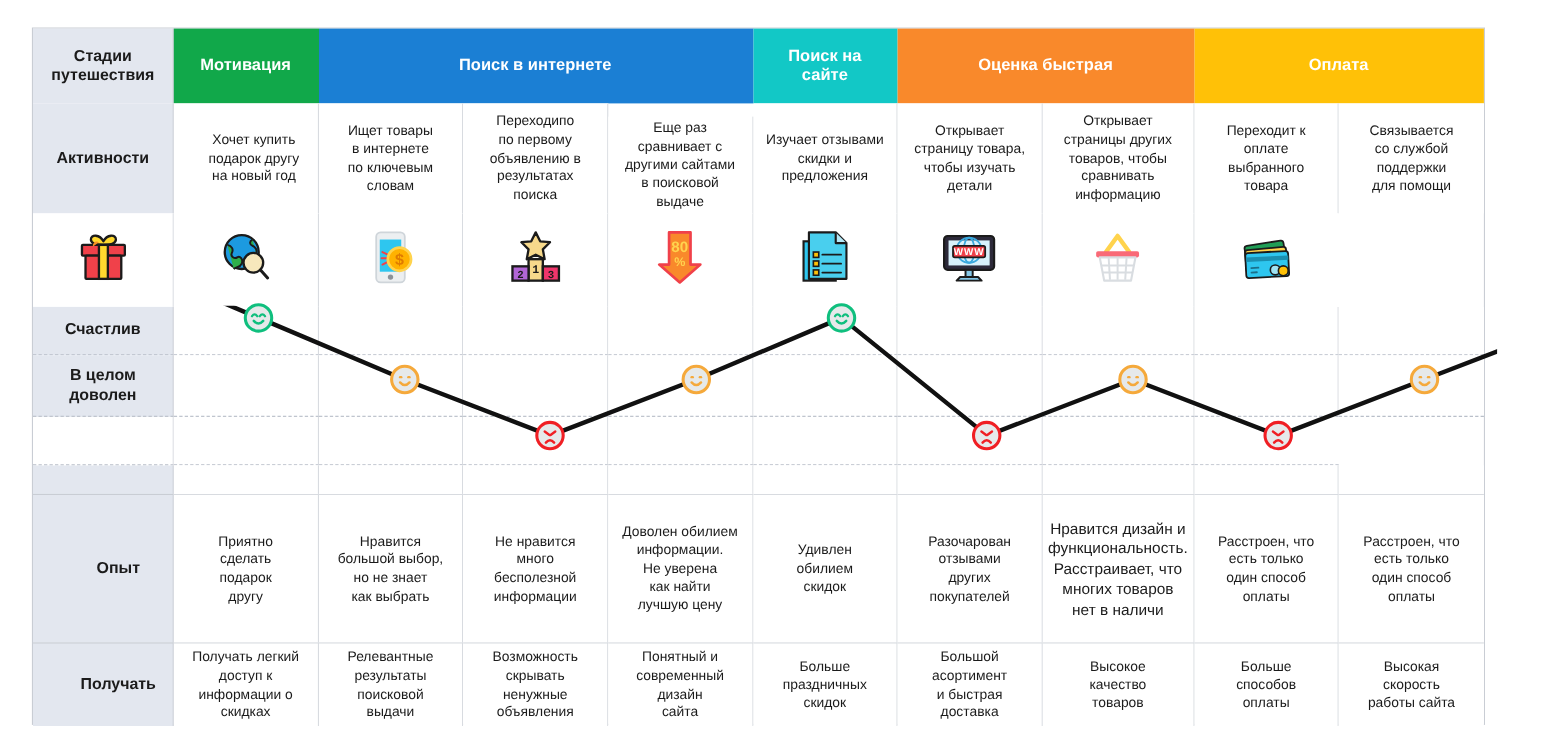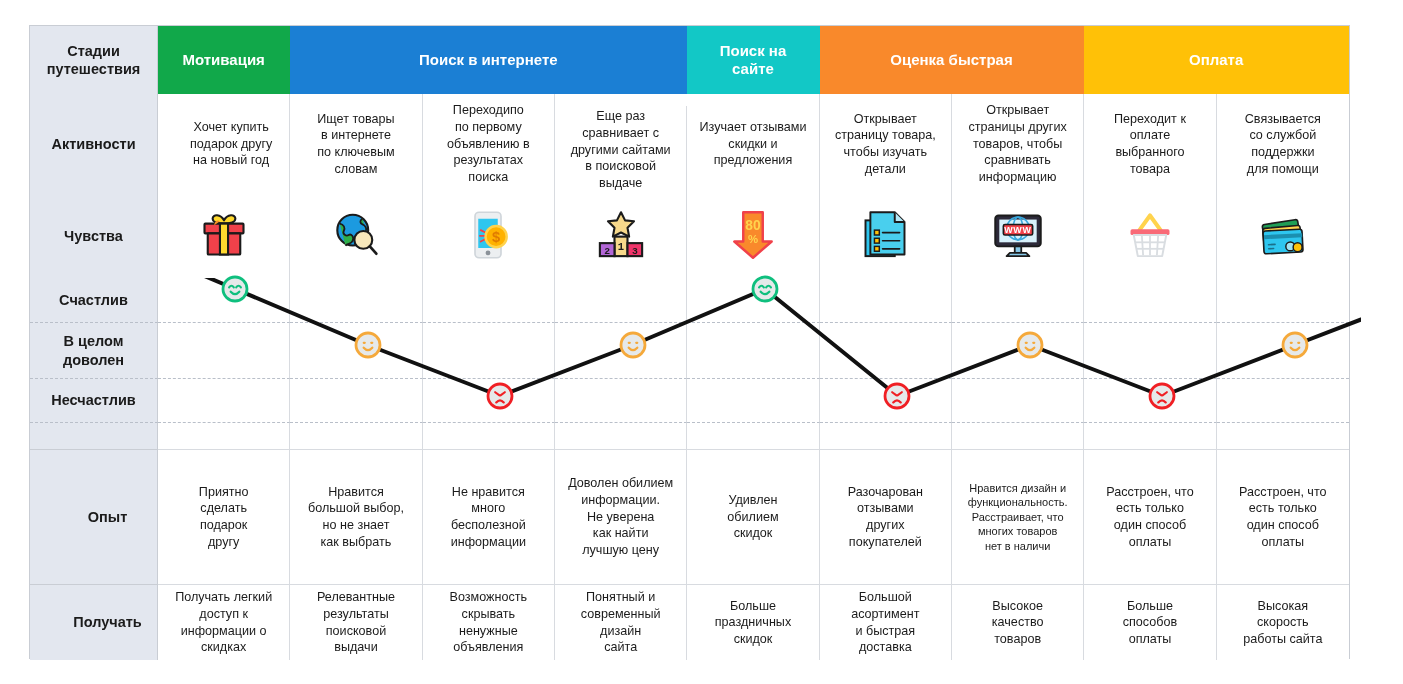--- a/index.html
+++ b/index.html
@@ -143,21 +143,20 @@
 информацию</div>
   <div class="cell" style="white-space: pre-line;">Переходит к
 оплате
 выбранного
 товара</div>
   <div class="cell last" style="white-space: pre-line;">Связывается
 со службой
 поддержки
 для помощи</div>
 
-  <div class="rowlabel">Чувства</div>
 
   <div class="iconcell">
     <span class="art">
       <svg width="52" height="52" viewBox="0 0 64 64">
         <path d="M32 14c-4-8-14-8-14-2 0 4 6 6 14 6 8 0 14-2 14-6 0-6-10-6-14 2z" fill="#ffd92e" stroke="#1b1b1b" stroke-width="2.6" stroke-linejoin="round"></path>
         <rect x="8" y="18" width="48" height="12" rx="1" fill="#f0414a" stroke="#1b1b1b" stroke-width="2.6"></rect>
         <rect x="12" y="30" width="40" height="26" rx="1" fill="#f0414a" stroke="#1b1b1b" stroke-width="2.6"></rect>
         <rect x="27" y="18" width="10" height="38" fill="#ffd92e" stroke="#1b1b1b" stroke-width="2.6"></rect>
         <path d="M20 20c0-5 4-7 7-5" fill="#f79226" stroke="none"></path>
       </svg>
@@ -302,21 +301,20 @@
   <div class="emoband dash-bot"></div>
   <div class="emoband dash-bot"></div>
   <div class="emoband dash-bot"></div>
   <div class="emoband dash-bot"></div>
   <div class="emoband dash-bot"></div>
   <div class="emoband dash-bot"></div>
   <div class="emoband dash-bot"></div>
   <div class="emoband dash-bot"></div>
   <div class="emoband dash-bot last"></div>
 
-  <div class="rowlabel sep-bot">Несчастлив</div>
   <div class="emoband dash-bot"></div>
   <div class="emoband dash-bot"></div>
   <div class="emoband dash-bot"></div>
   <div class="emoband dash-bot"></div>
   <div class="emoband dash-bot"></div>
   <div class="emoband dash-bot"></div>
   <div class="emoband dash-bot"></div>
   <div class="emoband dash-bot"></div>
   <div class="emoband dash-bot last"></div>
 
@@ -349,21 +347,21 @@
 Не уверена
 как найти
 лучшую цену</div>
   <div class="cell topline" style="white-space: pre-line;">Удивлен
 обилием
 скидок</div>
   <div class="cell topline" style="white-space: pre-line;">Разочарован
 отзывами
 других
 покупателей</div>
-  <div class="cell topline" style="font-size: 11px; white-space: pre-line;">Нравится дизайн и
+  <div class="cell topline" style="font-size: 14px; white-space: pre-line;">Нравится дизайн и
 функциональность.
 Расстраивает, что
 многих товаров
 нет в наличи</div>
   <div class="cell topline" style="white-space: pre-line;">Расстроен, что
 есть только
 один способ
 оплаты</div>
   <div class="cell topline last" style="white-space: pre-line;">Расстроен, что
 есть только

